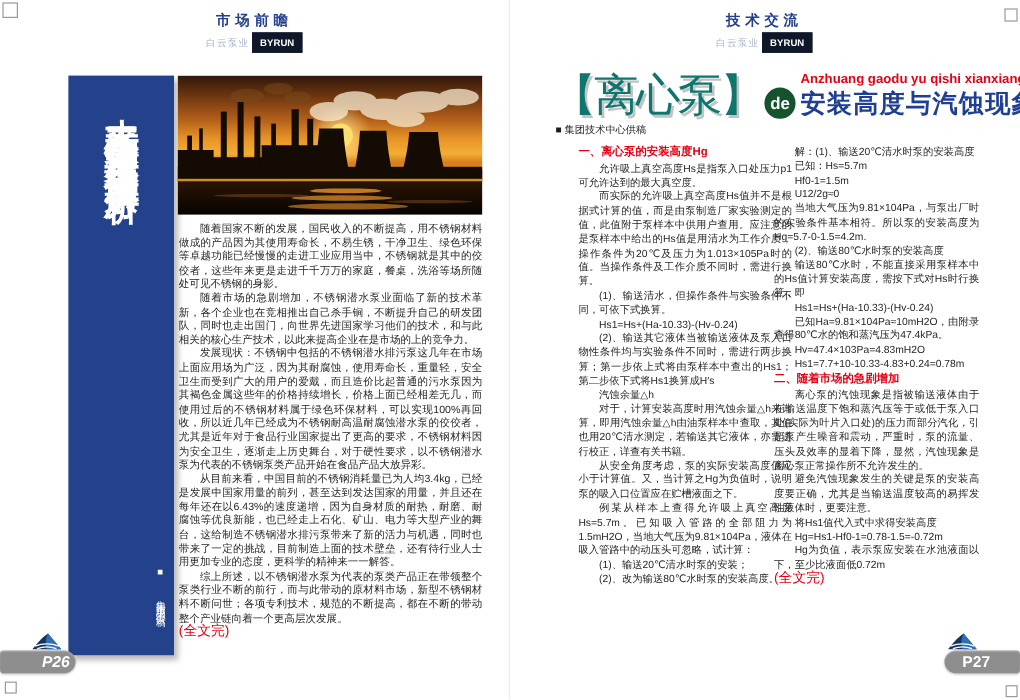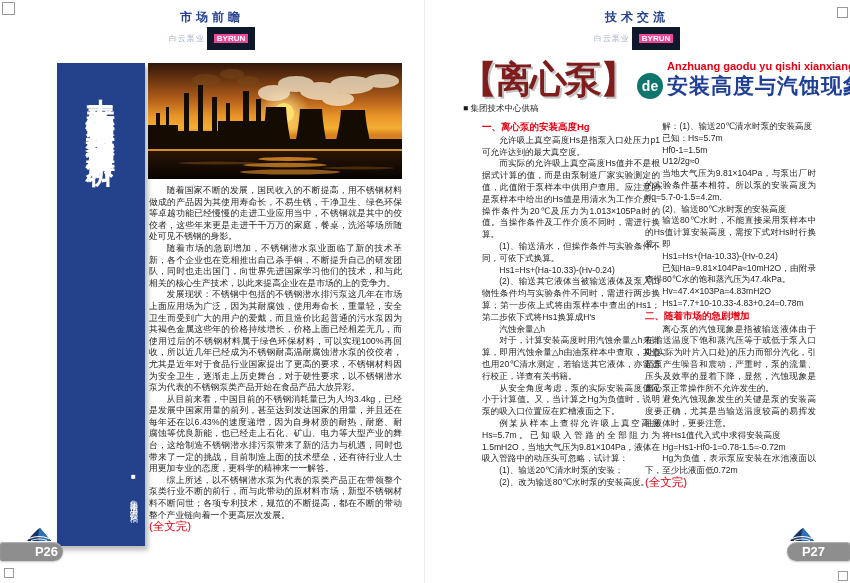--- a/index.html
+++ b/index.html
@@ -17,21 +17,21 @@
   .cm-bl { left:4px;  top:568px; width:10px; height:10px; }
   .cm-br { left:838px; top:571px; width:10px; height:10px; }
 
   
   .run-header { position:absolute; top:9px; width:220px; text-align:center; }
   .rh-left  { left:102px; }
   .rh-right { left:527px; }
   .rh-title { color:#25418e; font-weight:bold; font-size:12px; letter-spacing:4px; }
   .rh-sub   { margin-top:1px; font-size:8px; color:#a9b3ca; letter-spacing:1px; }
   .rh-sub .byrun {
-    display:inline-block; border:7px solid #0f172a; background:#ec4899; color:#ffffff;
+    display:inline-block; border:4px solid #0f172a; background:#0f172a; color:#ffffff;
     font-weight:bold; padding:0 3px; margin-left:2px; letter-spacing:0;
   }
 
   
   .title-box {
     position:absolute; left:57px; top:63px; width:88px; height:483px;
     background:#24418c; box-shadow:3px 4px 5px rgba(0,0,0,0.28);
   }
   .vtitle {
     position:absolute; top:12px; left:50%; transform:translateX(-50%);
@@ -52,25 +52,25 @@
   .article-left {
     position:absolute; left:149px; top:185px; width:253px;
     font-size:8.8px; line-height:11.6px; text-align:justify; color:#262626;
   }
   .article-left p { margin:0; text-indent:2em; }
   .end-mark { color:#e60012; text-align:left; font-size:11.5px; margin-top:9px; text-indent:0 !important; }
 
   
   .rp-titleblock { position:absolute; left:460px; top:60px; display:flex; align-items:flex-end; }
   .bracket-title {
-    font-size:37px; line-height:40px; font-weight:bold; color:#7f1d1d;
+    font-size:37px; line-height:40px; font-weight:normal; color:#0f766e;
     letter-spacing:-2px; text-shadow:2px 2px 0 #c3c3c3; white-space:nowrap;
   }
   .de-circle {
-    width:26px; height:26px; border-radius:50%; background:#0f766e; color:#fff;
+    width:26px; height:26px; border-radius:50%; background:#14532d; color:#fff;
     font-weight:bold; font-size:14px; display:flex; align-items:center; justify-content:center;
     margin:0 4px 1px 2px; flex:0 0 auto;
   }
   .rp-title-right { display:flex; flex-direction:column; }
   .pinyin { color:#e60012; font-size:11px; font-weight:bold; white-space:nowrap; }
   .rp-main-title { color:#1e3f94; font-size:21px; font-weight:bold; letter-spacing:1px; white-space:nowrap; }
   .rp-byline { position:absolute; left:463px; top:103px; font-size:8.5px; color:#1a1a1a; }
 
   
   .col {
@@ -83,21 +83,21 @@
   .sec-heading { color:#e60012; font-weight:bold; font-size:9.5px; margin:0 0 2px 0; }
   .col .end-mark { font-size:11.5px; }
 
   
   .page-tab {
     position:absolute; top:542px; height:19px; width:63px; background:#8e8e8e;
     color:#ffffff; font-size:13px; font-weight:bold;
     display:flex; align-items:center; justify-content:center;
     box-shadow:inset 0 1px 1px rgba(255,255,255,0.35), 0 1px 2px rgba(0,0,0,0.25);
   }
-  .tab-left  { left:0; border-radius:3px 10px 10px 3px; padding-left:30px; }
+  .tab-left  { left:0; border-radius:3px 10px 10px 3px; padding-left:30px;font-style:italic; }
   .tab-right { right:0; border-radius:10px 3px 3px 10px; padding-right:10px;text-align:right; }
   .brand-logo { position:absolute; width:26px; height:15px; top:527px; }
   .logo-left  { left:26px; }
   .logo-right { right:35px; }
 </style>
 </head>
 <body>
 
 <div class="gutter"></div>
 

